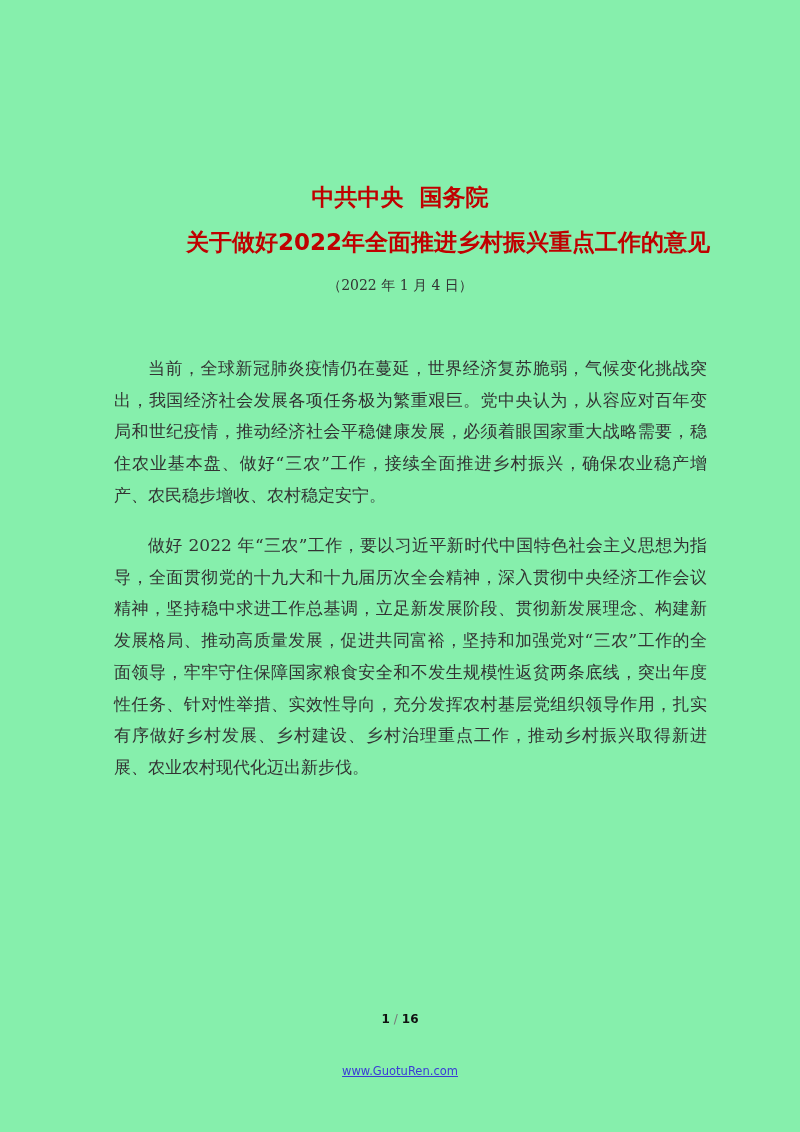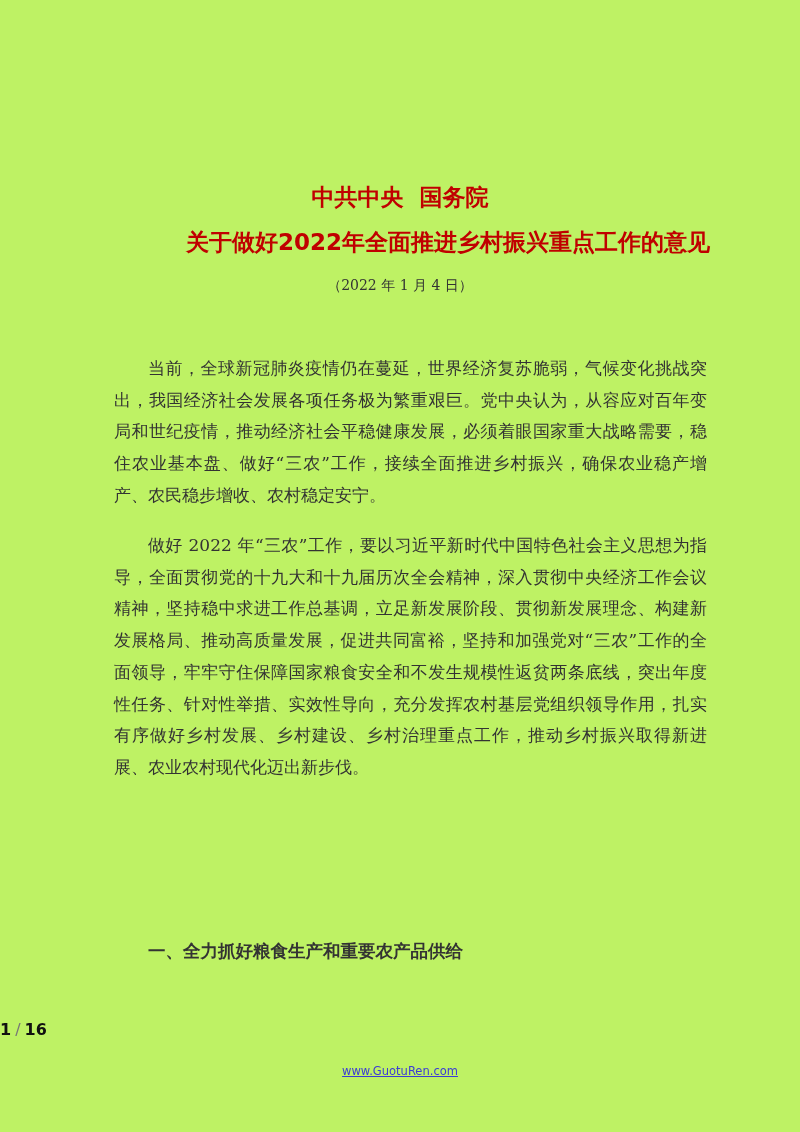--- a/index.html
+++ b/index.html
@@ -12,21 +12,21 @@
       height: 1132px;
       position: relative;
       overflow: hidden;
       font-family: "DejaVu Serif", "Liberation Serif", serif;
       color: #222222;
     }
     .page {
       position: absolute;
       left: 0; top: 0;
       width: 800px; height: 1132px;
-      background: #bef264;
+      background: #86efac;
     }
     .title-line1 {
       position: absolute;
       top: 181px; left: 0; width: 800px;
       text-align: center;
       font-family: "DejaVu Sans", "Liberation Sans", sans-serif;
       font-weight: bold;
       font-size: 23px;
       line-height: 32px;
       color: #c00000;
@@ -70,25 +70,25 @@
       top: 937px;
       font-family: "DejaVu Sans", "Liberation Sans", sans-serif;
       font-weight: bold;
       font-size: 17.5px;
       line-height: 28px;
       color: #333333;
     }
     .page-number {
       position: absolute;
       top: 1010px; left: 0; width: 800px;
+      text-align: center;
       font-family: "DejaVu Sans", "Liberation Sans", sans-serif;
-      font-size: 16px;
+      font-size: 12px;
       line-height: 18px;
       color: #111111;
-      margin-top: 11px;
     }
     .page-number .cur, .page-number .tot { font-weight: bold; }
     .page-number .sep { color: #777777; margin: 0 4px; font-weight: normal; }
     .site-link {
       position: absolute;
       top: 1030px; left: 0; width: 800px;
       text-align: center;
       font-family: "DejaVu Sans", "Liberation Sans", sans-serif;
       font-size: 11.5px;
       line-height: 18px;
@@ -107,21 +107,20 @@
   <div class="title-line1" style="white-space: pre;">中共中央  国务院</div>
 
   <div class="title-line2">关于做好2022年全面推进乡村振兴重点工作的意见</div>
 
   <div class="date-line">（2022 年 1 月 4 日）</div>
 
   <p class="para para-1">当前，全球新冠肺炎疫情仍在蔓延，世界经济复苏脆弱，气候变化挑战突出，我国经济社会发展各项任务极为繁重艰巨。党中央认为，从容应对百年变局和世纪疫情，推动经济社会平稳健康发展，必须着眼国家重大战略需要，稳住农业基本盘、做好“三农”工作，接续全面推进乡村振兴，确保农业稳产增产、农民稳步增收、农村稳定安宁。</p>
 
   <p class="para para-2">做好 2022 年“三农”工作，要以习近平新时代中国特色社会主义思想为指导，全面贯彻党的十九大和十九届历次全会精神，深入贯彻中央经济工作会议精神，坚持稳中求进工作总基调，立足新发展阶段、贯彻新发展理念、构建新发展格局、推动高质量发展，促进共同富裕，坚持和加强党对“三农”工作的全面领导，牢牢守住保障国家粮食安全和不发生规模性返贫两条底线，突出年度性任务、针对性举措、实效性导向，充分发挥农村基层党组织领导作用，扎实有序做好乡村发展、乡村建设、乡村治理重点工作，推动乡村振兴取得新进展、农业农村现代化迈出新步伐。</p>
 
-  <div class="section-heading">一、全力抓好粮食生产和重要农产品供给</div>
 
   <div class="page-number">
     <span class="cur">1</span><span class="sep">/</span><span class="tot">16</span>
   </div>
 
   <div class="site-link">
     <a>www.GuotuRen.com</a>
   </div>
 
 </div>

